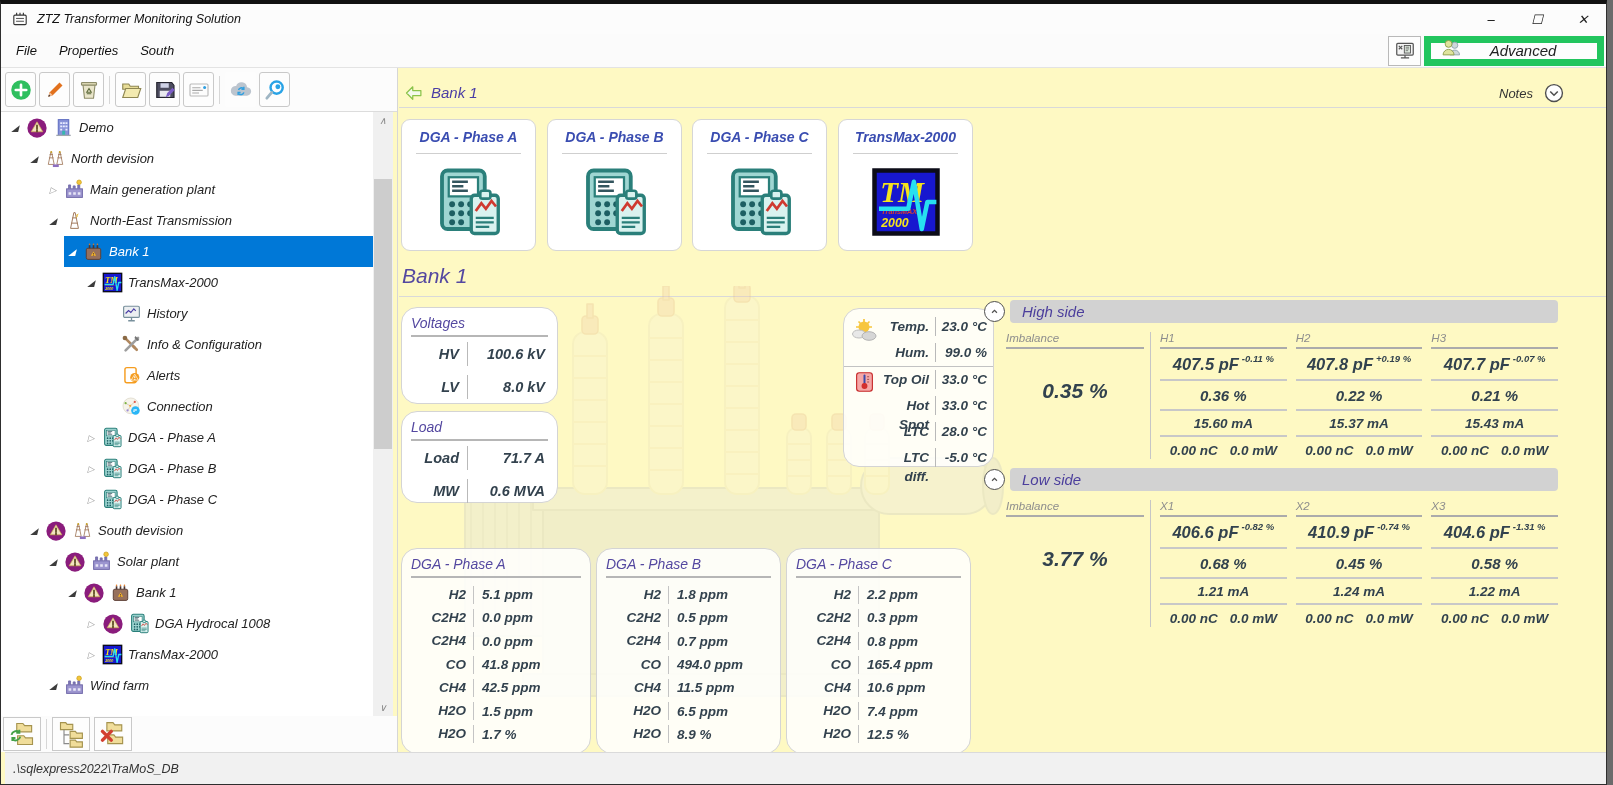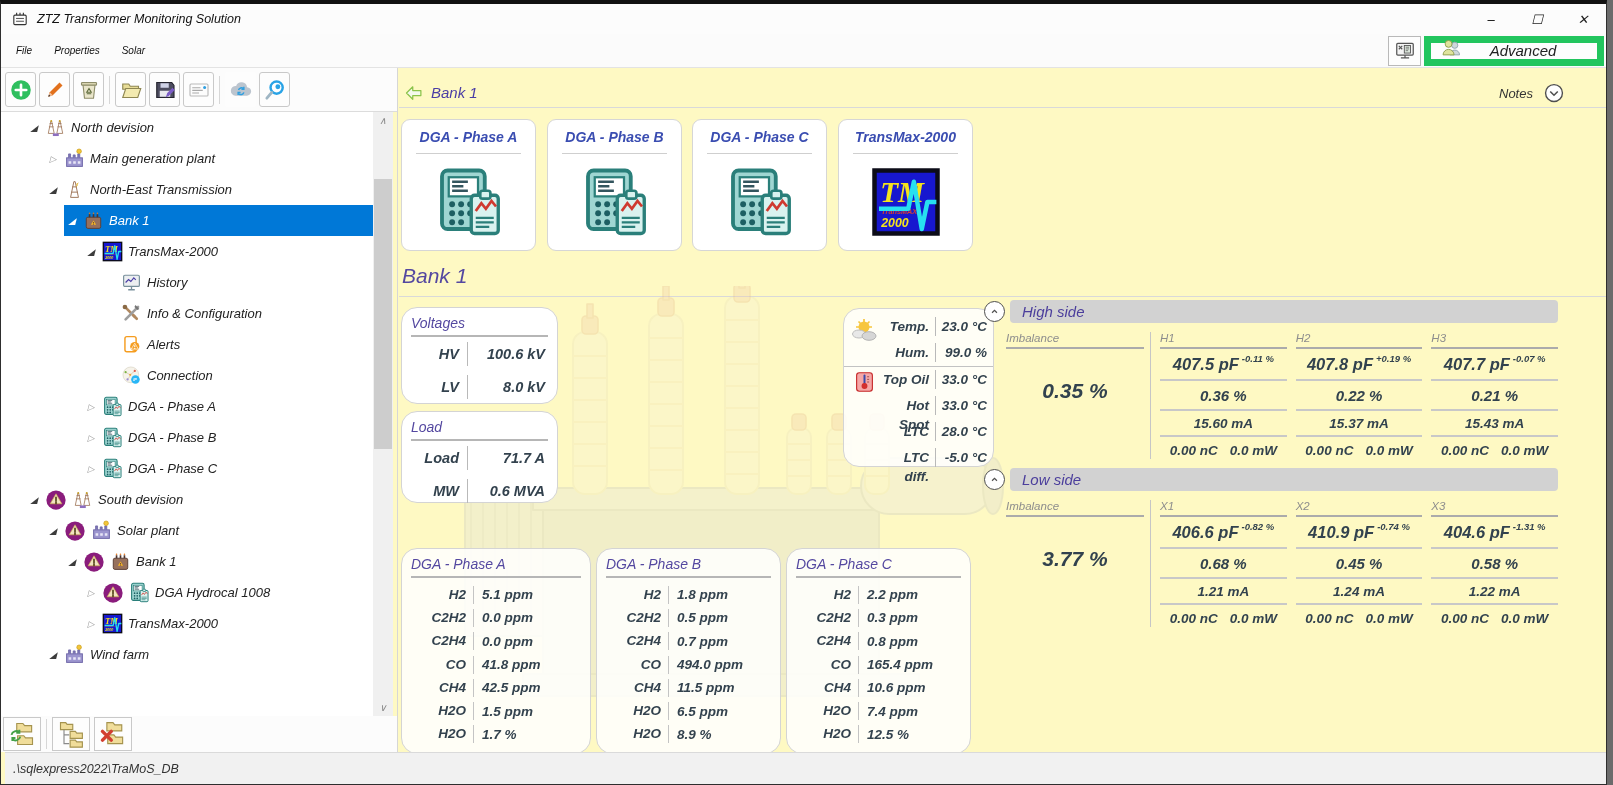--- a/index.html
+++ b/index.html
@@ -14,21 +14,21 @@
     font-style: italic;
   }
   
   .titlebar { position:absolute; left:0; top:0; right:0; height:30px; background:#fcfcfc; display:flex; align-items:center; }
   .titlebar .appicon { width:18px; height:18px; margin:0 8px 0 10px; }
   .titlebar .title { font-size:12.5px; color:#111; }
   .wincontrols { margin-left:auto; display:flex; height:100%; }
   .winbtn { width:46px; height:100%; display:flex; align-items:center; justify-content:center; font-size:13px; color:#222; cursor:default; }
   
   .menubar { position:absolute; left:0; top:30px; right:0; height:34px; background:#fbfbfb; display:flex; align-items:center; border-bottom:1px solid #e3e3e3; }
-  .menuitem { font-size:10px; color:#111; padding:6px 11px; }
+  .menuitem { font-size:13px; color:#111; padding:6px 11px; }
   .menubar-right { margin-left:auto; display:flex; align-items:center; gap:3px; margin-right:2px; }
   .sqbtn { width:33px; height:30px; border:1px solid #b9b9b9; background:#fdfdfd; display:flex; align-items:center; justify-content:center; }
   .advbtn { width:180px; height:30px; border:7px solid #22c55e; background:#fdfdfd; display:flex; align-items:flex-end; font-size:15px; color:#222; }
   .advbtn .ic { margin:0 10px; }
   .advbtn .lbl { flex:1; text-align:center; padding-right:24px; }
   
   .ltoolbar { position:absolute; left:0; top:64px; width:396px; height:44px; background:#fcfcfc; border-bottom:1px solid #dcdcdc; display:flex; align-items:center; padding-left:4px; }
   .tbtn { width:31px; height:35px; border:1px solid #c9c9c9; background:#fdfdfd; border-radius:3px; display:flex; align-items:center; justify-content:center; margin-right:3px; }
   .tbtn.noborder { border-color:transparent; }
   .tbsep { width:1px; height:28px; background:#d7d7d7; margin:0 5px 0 2px; }
@@ -315,21 +315,21 @@
     <div class="wincontrols">
       <div class="winbtn">–</div>
       <div class="winbtn">☐</div>
       <div class="winbtn">✕</div>
     </div>
   </div>
 
   <div class="menubar">
     <span class="menuitem" style="margin-left:4px">File</span>
     <span class="menuitem">Properties</span>
-    <span class="menuitem">Solar</span>
+    <span class="menuitem">South</span>
     <div class="menubar-right">
       <div class="sqbtn">
         <svg width="22" height="22">
             <use href="#i-montool"></use>
           </svg>
       </div>
       <div class="advbtn">
         <svg class="ic" width="22" height="22">
             <use href="#i-people"></use>
           </svg>
@@ -379,20 +379,32 @@
     <div class="tbtn">
         <svg width="26" height="26">
           <use href="#i-search"></use>
         </svg>
       </div>
   </div>
 
   <div class="panel-sep"></div>
 
   <div class="tree">
+    <div class="trow" style="--ind:6px">
+      <div class="inner">
+          <span class="exp open"></span>
+          <svg class="tic badge">
+            <use href="#i-warn"></use>
+          </svg>
+          <svg class="tic">
+            <use href="#i-building"></use>
+          </svg>
+          <span class="tlabel">Demo</span>
+        </div>
+    </div>
     <div class="trow" style="--ind:25px">
       <div class="inner">
           <span class="exp open"></span>
           <svg class="tic">
             <use href="#i-towers"></use>
           </svg>
           <span class="tlabel">North devision</span>
         </div>
     </div>
     <div class="trow" style="--ind:44px">

